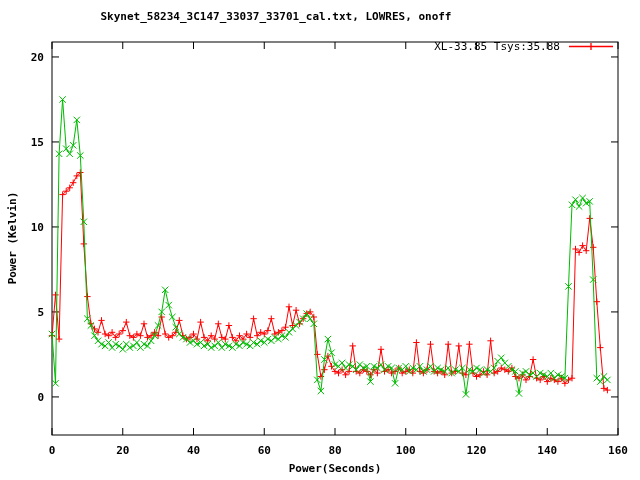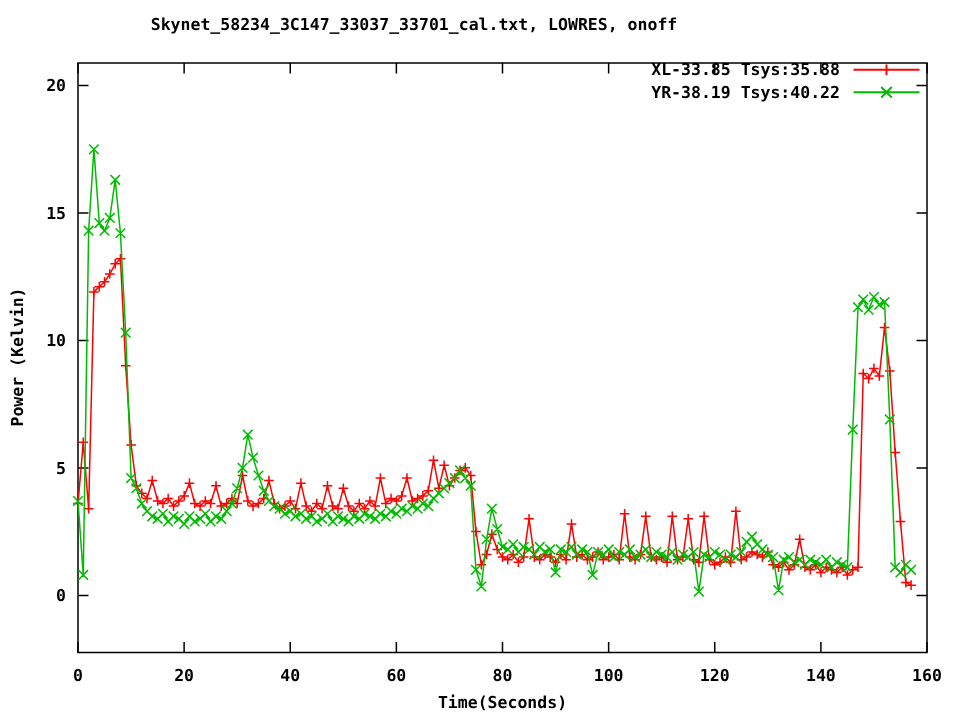--- a/index.html
+++ b/index.html
@@ -7,21 +7,21 @@
     position:relative;width:640px;height:480px;background:#ffffff;
     font-family:"DejaVu Sans Mono","Liberation Mono",monospace;
     overflow:hidden;
   }
   .txt{position:absolute;color:#000;font-weight:bold;font-size:11px;line-height:13px;white-space:pre;}
   #chart-title{left:0;top:10px;width:552px;text-align:center;}
   #x-axis-label{left:30px;top:462px;width:610px;text-align:center;}
   #y-axis-label{left:12px;top:238px;transform:translate(-50%,-50%) rotate(-90deg);}
   #legend{position:absolute;top:39px;right:26px;}
   .legend-row{display:flex;align-items:center;justify-content:flex-end;height:15px;}
-  .legend-label{color:#000;font-weight:bold;font-size:11px;white-space:pre;}
+  .legend-label{color:#000;font-weight:normal;font-size:11px;white-space:pre;}
   .legend-sample{margin-left:8px;width:46px;height:15px;display:block;}
   #plot-svg{position:absolute;left:0;top:0;}
   #plot-svg text{font-family:"DejaVu Sans Mono","Liberation Mono",monospace;font-weight:bold;font-size:11px;fill:#000;}
 </style>
 </head>
 <body>
 
 <div id="screen">
   <svg id="plot-svg" width="640" height="480">
       <rect x="52" y="42" width="566" height="393" fill="none" stroke="#000000" stroke-width="1"></rect>
@@ -56,29 +56,23 @@
       <polyline points="52.0,335.7 55.5,294.9 59.1,339.1 62.6,194.6 66.2,191.2 69.7,187.8 73.2,182.7 76.8,175.9 80.3,172.5 83.8,243.9 87.4,296.6 90.9,323.8 94.5,328.9 98.0,332.3 101.5,320.4 105.1,334.0 108.6,335.7 112.1,332.3 115.7,337.4 119.2,334.0 122.8,330.6 126.3,322.1 129.8,335.7 133.4,337.4 136.9,334.0 140.4,335.7 144.0,323.8 147.5,337.4 151.1,335.7 154.6,332.3 158.1,335.7 161.7,317.0 165.2,334.0 168.7,337.4 172.3,335.7 175.8,332.3 179.3,320.4 182.9,335.7 186.4,339.1 190.0,337.4 193.5,334.0 197.0,339.1 200.6,322.1 204.1,337.4 207.7,340.8 211.2,335.7 214.7,339.1 218.3,323.8 221.8,337.4 225.3,339.1 228.9,325.5 232.4,337.4 235.9,340.8 239.5,335.7 243.0,339.1 246.6,334.0 250.1,337.4 253.6,318.7 257.2,335.7 260.7,332.3 264.3,334.0 267.8,330.6 271.3,318.7 274.9,334.0 278.4,332.3 281.9,330.6 285.5,327.2 289.0,306.8 292.6,325.5 296.1,310.2 299.6,323.8 303.2,318.7 306.7,313.6 310.2,311.9 313.8,317.0 317.3,354.4 320.9,376.5 324.4,369.7 327.9,356.1 331.5,366.3 335.0,371.4 338.5,373.1 342.1,369.7 345.6,374.8 349.1,371.4 352.7,345.9 356.2,371.4 359.8,373.1 363.3,369.7 366.8,371.4 370.4,374.8 373.9,369.7 377.4,373.1 381.0,349.3 384.5,371.4 388.1,369.7 391.6,373.1 395.1,371.4 398.7,368.0 402.2,373.1 405.8,371.4 409.3,369.7 412.8,373.1 416.4,342.5 419.9,371.4 423.4,373.1 427.0,369.7 430.5,344.2 434.1,371.4 437.6,373.1 441.1,371.4 444.7,374.8 448.2,344.2 451.7,373.1 455.3,371.4 458.8,345.9 462.4,373.1 465.9,374.8 469.4,344.2 473.0,373.1 476.5,376.5 480.0,374.8 483.6,371.4 487.1,374.8 490.6,340.8 494.2,373.1 497.7,371.4 501.3,368.0 504.8,369.7 508.3,371.4 511.9,368.0 515.4,376.5 519.0,378.2 522.5,374.8 526.0,379.9 529.6,376.5 533.1,359.5 536.6,378.2 540.2,379.9 543.7,376.5 547.3,381.6 550.8,378.2 554.3,379.9 557.9,381.6 561.4,378.2 564.9,383.3 568.5,379.9 572.0,378.2 575.5,249.0 579.1,252.4 582.6,245.6 586.2,250.7 589.7,218.4 593.2,247.3 596.8,301.7 600.3,347.6 603.9,388.4 607.4,390.1" fill="none" stroke="#ff0000" stroke-width="1"></polyline>
       <path d="M48.8 335.7H55.2M52 332.5V338.9M52.3 294.9H58.7M55.5 291.7V298.09999999999997M55.9 339.1H62.300000000000004M59.1 335.90000000000003V342.3M59.4 194.6H65.8M62.6 191.4V197.79999999999998M63 191.2H69.4M66.2 188V194.39999999999998M66.5 187.8H72.9M69.7 184.60000000000002V191M70 182.7H76.4M73.2 179.5V185.89999999999998M73.6 175.9H80M76.8 172.70000000000002V179.1M77.1 172.5H83.5M80.3 169.3V175.7M80.6 243.9H87M83.8 240.70000000000002V247.1M84.2 296.6H90.60000000000001M87.4 293.40000000000003V299.8M87.7 323.8H94.10000000000001M90.9 320.6V327M91.3 328.9H97.7M94.5 325.7V332.09999999999997M94.8 332.3H101.2M98 329.1V335.5M98.3 320.4H104.7M101.5 317.2V323.59999999999997M101.89999999999999 334H108.3M105.1 330.8V337.2M105.39999999999999 335.7H111.8M108.6 332.5V338.9M108.89999999999999 332.3H115.3M112.1 329.1V335.5M112.5 337.4H118.9M115.7 334.2V340.59999999999997M116 334H122.4M119.2 330.8V337.2M119.6 330.6H126M122.8 327.40000000000003V333.8M123.1 322.1H129.5M126.3 318.90000000000003V325.3M126.60000000000001 335.7H133M129.8 332.5V338.9M130.20000000000002 337.4H136.6M133.4 334.2V340.59999999999997M133.70000000000002 334H140.1M136.9 330.8V337.2M137.20000000000002 335.7H143.6M140.4 332.5V338.9M140.8 323.8H147.2M144 320.6V327M144.3 337.4H150.7M147.5 334.2V340.59999999999997M147.9 335.7H154.29999999999998M151.1 332.5V338.9M151.4 332.3H157.79999999999998M154.6 329.1V335.5M154.9 335.7H161.29999999999998M158.1 332.5V338.9M158.5 317H164.89999999999998M161.7 313.8V320.2M162 334H168.39999999999998M165.2 330.8V337.2M165.5 337.4H171.89999999999998M168.7 334.2V340.59999999999997M169.10000000000002 335.7H175.5M172.3 332.5V338.9M172.60000000000002 332.3H179M175.8 329.1V335.5M176.10000000000002 320.4H182.5M179.3 317.2V323.59999999999997M179.70000000000002 335.7H186.1M182.9 332.5V338.9M183.20000000000002 339.1H189.6M186.4 335.90000000000003V342.3M186.8 337.4H193.2M190 334.2V340.59999999999997M190.3 334H196.7M193.5 330.8V337.2M193.8 339.1H200.2M197 335.90000000000003V342.3M197.4 322.1H203.79999999999998M200.6 318.90000000000003V325.3M200.9 337.4H207.29999999999998M204.1 334.2V340.59999999999997M204.5 340.8H210.89999999999998M207.7 337.6V344M208 335.7H214.39999999999998M211.2 332.5V338.9M211.5 339.1H217.89999999999998M214.7 335.90000000000003V342.3M215.10000000000002 323.8H221.5M218.3 320.6V327M218.60000000000002 337.4H225M221.8 334.2V340.59999999999997M222.10000000000002 339.1H228.5M225.3 335.90000000000003V342.3M225.70000000000002 325.5H232.1M228.9 322.3V328.7M229.20000000000002 337.4H235.6M232.4 334.2V340.59999999999997M232.70000000000002 340.8H239.1M235.9 337.6V344M236.3 335.7H242.7M239.5 332.5V338.9M239.8 339.1H246.2M243 335.90000000000003V342.3M243.4 334H249.79999999999998M246.6 330.8V337.2M246.9 337.4H253.29999999999998M250.1 334.2V340.59999999999997M250.4 318.7H256.8M253.6 315.5V321.9M254 335.7H260.4M257.2 332.5V338.9M257.5 332.3H263.9M260.7 329.1V335.5M261.1 334H267.5M264.3 330.8V337.2M264.6 330.6H271M267.8 327.40000000000003V333.8M268.1 318.7H274.5M271.3 315.5V321.9M271.7 334H278.09999999999997M274.9 330.8V337.2M275.2 332.3H281.59999999999997M278.4 329.1V335.5M278.7 330.6H285.09999999999997M281.9 327.40000000000003V333.8M282.3 327.2H288.7M285.5 324V330.4M285.8 306.8H292.2M289 303.6V310M289.40000000000003 325.5H295.8M292.6 322.3V328.7M292.90000000000003 310.2H299.3M296.1 307V313.4M296.40000000000003 323.8H302.8M299.6 320.6V327M300 318.7H306.4M303.2 315.5V321.9M303.5 313.6H309.9M306.7 310.40000000000003V316.8M307 311.9H313.4M310.2 308.7V315.09999999999997M310.6 317H317M313.8 313.8V320.2M314.1 354.4H320.5M317.3 351.2V357.59999999999997M317.7 376.5H324.09999999999997M320.9 373.3V379.7M321.2 369.7H327.59999999999997M324.4 366.5V372.9M324.7 356.1H331.09999999999997M327.9 352.90000000000003V359.3M328.3 366.3H334.7M331.5 363.1V369.5M331.8 371.4H338.2M335 368.2V374.59999999999997M335.3 373.1H341.7M338.5 369.90000000000003V376.3M338.90000000000003 369.7H345.3M342.1 366.5V372.9M342.40000000000003 374.8H348.8M345.6 371.6V378M345.90000000000003 371.4H352.3M349.1 368.2V374.59999999999997M349.5 345.9H355.9M352.7 342.7V349.09999999999997M353 371.4H359.4M356.2 368.2V374.59999999999997M356.6 373.1H363M359.8 369.90000000000003V376.3M360.1 369.7H366.5M363.3 366.5V372.9M363.6 371.4H370M366.8 368.2V374.59999999999997M367.2 374.8H373.59999999999997M370.4 371.6V378M370.7 369.7H377.09999999999997M373.9 366.5V372.9M374.2 373.1H380.59999999999997M377.4 369.90000000000003V376.3M377.8 349.3H384.2M381 346.1V352.5M381.3 371.4H387.7M384.5 368.2V374.59999999999997M384.90000000000003 369.7H391.3M388.1 366.5V372.9M388.40000000000003 373.1H394.8M391.6 369.90000000000003V376.3M391.90000000000003 371.4H398.3M395.1 368.2V374.59999999999997M395.5 368H401.9M398.7 364.8V371.2M399 373.1H405.4M402.2 369.90000000000003V376.3M402.6 371.4H409M405.8 368.2V374.59999999999997M406.1 369.7H412.5M409.3 366.5V372.9M409.6 373.1H416M412.8 369.90000000000003V376.3M413.2 342.5H419.59999999999997M416.4 339.3V345.7M416.7 371.4H423.09999999999997M419.9 368.2V374.59999999999997M420.2 373.1H426.59999999999997M423.4 369.90000000000003V376.3M423.8 369.7H430.2M427 366.5V372.9M427.3 344.2H433.7M430.5 341V347.4M430.90000000000003 371.4H437.3M434.1 368.2V374.59999999999997M434.40000000000003 373.1H440.8M437.6 369.90000000000003V376.3M437.90000000000003 371.4H444.3M441.1 368.2V374.59999999999997M441.5 374.8H447.9M444.7 371.6V378M445 344.2H451.4M448.2 341V347.4M448.5 373.1H454.9M451.7 369.90000000000003V376.3M452.1 371.4H458.5M455.3 368.2V374.59999999999997M455.6 345.9H462M458.8 342.7V349.09999999999997M459.2 373.1H465.59999999999997M462.4 369.90000000000003V376.3M462.7 374.8H469.09999999999997M465.9 371.6V378M466.2 344.2H472.59999999999997M469.4 341V347.4M469.8 373.1H476.2M473 369.90000000000003V376.3M473.3 376.5H479.7M476.5 373.3V379.7M476.8 374.8H483.2M480 371.6V378M480.40000000000003 371.4H486.8M483.6 368.2V374.59999999999997M483.90000000000003 374.8H490.3M487.1 371.6V378M487.40000000000003 340.8H493.8M490.6 337.6V344M491 373.1H497.4M494.2 369.90000000000003V376.3M494.5 371.4H500.9M497.7 368.2V374.59999999999997M498.1 368H504.5M501.3 364.8V371.2M501.6 369.7H508M504.8 366.5V372.9M505.1 371.4H511.5M508.3 368.2V374.59999999999997M508.7 368H515.1M511.9 364.8V371.2M512.1999999999999 376.5H518.6M515.4 373.3V379.7M515.8 378.2H522.2M519 375V381.4M519.3 374.8H525.7M522.5 371.6V378M522.8 379.9H529.2M526 376.7V383.09999999999997M526.4 376.5H532.8000000000001M529.6 373.3V379.7M529.9 359.5H536.3000000000001M533.1 356.3V362.7M533.4 378.2H539.8000000000001M536.6 375V381.4M537 379.9H543.4000000000001M540.2 376.7V383.09999999999997M540.5 376.5H546.9000000000001M543.7 373.3V379.7M544.0999999999999 381.6H550.5M547.3 378.40000000000003V384.8M547.5999999999999 378.2H554M550.8 375V381.4M551.0999999999999 379.9H557.5M554.3 376.7V383.09999999999997M554.6999999999999 381.6H561.1M557.9 378.40000000000003V384.8M558.1999999999999 378.2H564.6M561.4 375V381.4M561.6999999999999 383.3H568.1M564.9 380.1V386.5M565.3 379.9H571.7M568.5 376.7V383.09999999999997M568.8 378.2H575.2M572 375V381.4M572.3 249H578.7M575.5 245.8V252.2M575.9 252.4H582.3000000000001M579.1 249.20000000000002V255.6M579.4 245.6H585.8000000000001M582.6 242.4V248.79999999999998M583 250.7H589.4000000000001M586.2 247.5V253.89999999999998M586.5 218.4H592.9000000000001M589.7 215.20000000000002V221.6M590 247.3H596.4000000000001M593.2 244.10000000000002V250.5M593.5999999999999 301.7H600M596.8 298.5V304.9M597.0999999999999 347.6H603.5M600.3 344.40000000000003V350.8M600.6999999999999 388.4H607.1M603.9 385.2V391.59999999999997M604.1999999999999 390.1H610.6M607.4 386.90000000000003V393.3" stroke="#ff0000" stroke-width="1" fill="none"></path>
       <polyline points="52.0,334.0 55.5,383.3 59.1,153.8 62.6,99.5 66.2,148.7 69.7,153.8 73.2,145.3 76.8,119.9 80.3,155.5 83.8,221.8 87.4,318.7 90.9,325.5 94.5,335.7 98.0,340.8 101.5,344.2 105.1,345.9 108.6,342.5 112.1,347.6 115.7,344.2 119.2,345.9 122.8,349.3 126.3,344.2 129.8,347.6 133.4,345.9 136.9,342.5 140.4,347.6 144.0,344.2 147.5,345.9 151.1,340.8 154.6,335.7 158.1,325.5 161.7,311.9 165.2,289.8 168.7,305.1 172.3,317.0 175.8,327.2 179.3,334.0 182.9,337.4 186.4,339.1 190.0,342.5 193.5,340.8 197.0,344.2 200.6,342.5 204.1,345.9 207.7,344.2 211.2,347.6 214.7,345.9 218.3,342.5 221.8,347.6 225.3,344.2 228.9,345.9 232.4,347.6 235.9,344.2 239.5,345.9 243.0,342.5 246.6,344.2 250.1,345.9 253.6,342.5 257.2,344.2 260.7,340.8 264.3,342.5 267.8,339.1 271.3,340.8 274.9,337.4 278.4,339.1 281.9,335.7 285.5,337.4 289.0,332.3 292.6,328.9 296.1,325.5 299.6,322.1 303.2,318.7 306.7,313.6 310.2,318.7 313.8,323.8 317.3,379.9 320.9,391.0 324.4,359.5 327.9,339.1 331.5,352.7 335.0,364.6 338.5,366.3 342.1,362.9 345.6,368.0 349.1,364.6 352.7,366.3 356.2,369.7 359.8,364.6 363.3,368.0 366.8,366.3 370.4,381.6 373.9,366.3 377.4,368.0 381.0,364.6 384.5,369.7 388.1,366.3 391.6,368.0 395.1,383.3 398.7,368.0 402.2,369.7 405.8,366.3 409.3,371.4 412.8,368.0 416.4,369.7 419.9,366.3 423.4,371.4 427.0,369.7 430.5,366.3 434.1,371.4 437.6,368.0 441.1,369.7 444.7,371.4 448.2,368.0 451.7,373.1 455.3,369.7 458.8,371.4 462.4,368.0 465.9,394.4 469.4,369.7 473.0,371.4 476.5,368.0 480.0,369.7 483.6,373.1 487.1,369.7 490.6,371.4 494.2,368.0 497.7,361.2 501.3,357.8 504.8,362.9 508.3,366.3 511.9,369.7 515.4,371.4 519.0,393.5 522.5,373.1 526.0,371.4 529.6,374.8 533.1,373.1 536.6,376.5 540.2,373.1 543.7,374.8 547.3,376.5 550.8,373.1 554.3,378.2 557.9,374.8 561.4,376.5 564.9,378.2 568.5,286.4 572.0,204.8 575.5,199.7 579.1,206.5 582.6,198.0 586.2,203.1 589.7,201.4 593.2,279.6 596.8,378.2 600.3,381.6 603.9,376.5 607.4,379.9" fill="none" stroke="#00bb00" stroke-width="1"></polyline>
       <path d="M48.8 330.8L55.2 337.2M48.8 337.2L55.2 330.8M52.3 380.1L58.7 386.5M52.3 386.5L58.7 380.1M55.9 150.60000000000002L62.300000000000004 157M55.9 157L62.300000000000004 150.60000000000002M59.4 96.3L65.8 102.7M59.4 102.7L65.8 96.3M63 145.5L69.4 151.89999999999998M63 151.89999999999998L69.4 145.5M66.5 150.60000000000002L72.9 157M66.5 157L72.9 150.60000000000002M70 142.10000000000002L76.4 148.5M70 148.5L76.4 142.10000000000002M73.6 116.7L80 123.10000000000001M73.6 123.10000000000001L80 116.7M77.1 152.3L83.5 158.7M77.1 158.7L83.5 152.3M80.6 218.60000000000002L87 225M80.6 225L87 218.60000000000002M84.2 315.5L90.60000000000001 321.9M84.2 321.9L90.60000000000001 315.5M87.7 322.3L94.10000000000001 328.7M87.7 328.7L94.10000000000001 322.3M91.3 332.5L97.7 338.9M91.3 338.9L97.7 332.5M94.8 337.6L101.2 344M94.8 344L101.2 337.6M98.3 341L104.7 347.4M98.3 347.4L104.7 341M101.89999999999999 342.7L108.3 349.09999999999997M101.89999999999999 349.09999999999997L108.3 342.7M105.39999999999999 339.3L111.8 345.7M105.39999999999999 345.7L111.8 339.3M108.89999999999999 344.40000000000003L115.3 350.8M108.89999999999999 350.8L115.3 344.40000000000003M112.5 341L118.9 347.4M112.5 347.4L118.9 341M116 342.7L122.4 349.09999999999997M116 349.09999999999997L122.4 342.7M119.6 346.1L126 352.5M119.6 352.5L126 346.1M123.1 341L129.5 347.4M123.1 347.4L129.5 341M126.60000000000001 344.40000000000003L133 350.8M126.60000000000001 350.8L133 344.40000000000003M130.20000000000002 342.7L136.6 349.09999999999997M130.20000000000002 349.09999999999997L136.6 342.7M133.70000000000002 339.3L140.1 345.7M133.70000000000002 345.7L140.1 339.3M137.20000000000002 344.40000000000003L143.6 350.8M137.20000000000002 350.8L143.6 344.40000000000003M140.8 341L147.2 347.4M140.8 347.4L147.2 341M144.3 342.7L150.7 349.09999999999997M144.3 349.09999999999997L150.7 342.7M147.9 337.6L154.29999999999998 344M147.9 344L154.29999999999998 337.6M151.4 332.5L157.79999999999998 338.9M151.4 338.9L157.79999999999998 332.5M154.9 322.3L161.29999999999998 328.7M154.9 328.7L161.29999999999998 322.3M158.5 308.7L164.89999999999998 315.09999999999997M158.5 315.09999999999997L164.89999999999998 308.7M162 286.6L168.39999999999998 293M162 293L168.39999999999998 286.6M165.5 301.90000000000003L171.89999999999998 308.3M165.5 308.3L171.89999999999998 301.90000000000003M169.10000000000002 313.8L175.5 320.2M169.10000000000002 320.2L175.5 313.8M172.60000000000002 324L179 330.4M172.60000000000002 330.4L179 324M176.10000000000002 330.8L182.5 337.2M176.10000000000002 337.2L182.5 330.8M179.70000000000002 334.2L186.1 340.59999999999997M179.70000000000002 340.59999999999997L186.1 334.2M183.20000000000002 335.90000000000003L189.6 342.3M183.20000000000002 342.3L189.6 335.90000000000003M186.8 339.3L193.2 345.7M186.8 345.7L193.2 339.3M190.3 337.6L196.7 344M190.3 344L196.7 337.6M193.8 341L200.2 347.4M193.8 347.4L200.2 341M197.4 339.3L203.79999999999998 345.7M197.4 345.7L203.79999999999998 339.3M200.9 342.7L207.29999999999998 349.09999999999997M200.9 349.09999999999997L207.29999999999998 342.7M204.5 341L210.89999999999998 347.4M204.5 347.4L210.89999999999998 341M208 344.40000000000003L214.39999999999998 350.8M208 350.8L214.39999999999998 344.40000000000003M211.5 342.7L217.89999999999998 349.09999999999997M211.5 349.09999999999997L217.89999999999998 342.7M215.10000000000002 339.3L221.5 345.7M215.10000000000002 345.7L221.5 339.3M218.60000000000002 344.40000000000003L225 350.8M218.60000000000002 350.8L225 344.40000000000003M222.10000000000002 341L228.5 347.4M222.10000000000002 347.4L228.5 341M225.70000000000002 342.7L232.1 349.09999999999997M225.70000000000002 349.09999999999997L232.1 342.7M229.20000000000002 344.40000000000003L235.6 350.8M229.20000000000002 350.8L235.6 344.40000000000003M232.70000000000002 341L239.1 347.4M232.70000000000002 347.4L239.1 341M236.3 342.7L242.7 349.09999999999997M236.3 349.09999999999997L242.7 342.7M239.8 339.3L246.2 345.7M239.8 345.7L246.2 339.3M243.4 341L249.79999999999998 347.4M243.4 347.4L249.79999999999998 341M246.9 342.7L253.29999999999998 349.09999999999997M246.9 349.09999999999997L253.29999999999998 342.7M250.4 339.3L256.8 345.7M250.4 345.7L256.8 339.3M254 341L260.4 347.4M254 347.4L260.4 341M257.5 337.6L263.9 344M257.5 344L263.9 337.6M261.1 339.3L267.5 345.7M261.1 345.7L267.5 339.3M264.6 335.90000000000003L271 342.3M264.6 342.3L271 335.90000000000003M268.1 337.6L274.5 344M268.1 344L274.5 337.6M271.7 334.2L278.09999999999997 340.59999999999997M271.7 340.59999999999997L278.09999999999997 334.2M275.2 335.90000000000003L281.59999999999997 342.3M275.2 342.3L281.59999999999997 335.90000000000003M278.7 332.5L285.09999999999997 338.9M278.7 338.9L285.09999999999997 332.5M282.3 334.2L288.7 340.59999999999997M282.3 340.59999999999997L288.7 334.2M285.8 329.1L292.2 335.5M285.8 335.5L292.2 329.1M289.40000000000003 325.7L295.8 332.09999999999997M289.40000000000003 332.09999999999997L295.8 325.7M292.90000000000003 322.3L299.3 328.7M292.90000000000003 328.7L299.3 322.3M296.40000000000003 318.90000000000003L302.8 325.3M296.40000000000003 325.3L302.8 318.90000000000003M300 315.5L306.4 321.9M300 321.9L306.4 315.5M303.5 310.40000000000003L309.9 316.8M303.5 316.8L309.9 310.40000000000003M307 315.5L313.4 321.9M307 321.9L313.4 315.5M310.6 320.6L317 327M310.6 327L317 320.6M314.1 376.7L320.5 383.09999999999997M314.1 383.09999999999997L320.5 376.7M317.7 387.8L324.09999999999997 394.2M317.7 394.2L324.09999999999997 387.8M321.2 356.3L327.59999999999997 362.7M321.2 362.7L327.59999999999997 356.3M324.7 335.90000000000003L331.09999999999997 342.3M324.7 342.3L331.09999999999997 335.90000000000003M328.3 349.5L334.7 355.9M328.3 355.9L334.7 349.5M331.8 361.40000000000003L338.2 367.8M331.8 367.8L338.2 361.40000000000003M335.3 363.1L341.7 369.5M335.3 369.5L341.7 363.1M338.90000000000003 359.7L345.3 366.09999999999997M338.90000000000003 366.09999999999997L345.3 359.7M342.40000000000003 364.8L348.8 371.2M342.40000000000003 371.2L348.8 364.8M345.90000000000003 361.40000000000003L352.3 367.8M345.90000000000003 367.8L352.3 361.40000000000003M349.5 363.1L355.9 369.5M349.5 369.5L355.9 363.1M353 366.5L359.4 372.9M353 372.9L359.4 366.5M356.6 361.40000000000003L363 367.8M356.6 367.8L363 361.40000000000003M360.1 364.8L366.5 371.2M360.1 371.2L366.5 364.8M363.6 363.1L370 369.5M363.6 369.5L370 363.1M367.2 378.40000000000003L373.59999999999997 384.8M367.2 384.8L373.59999999999997 378.40000000000003M370.7 363.1L377.09999999999997 369.5M370.7 369.5L377.09999999999997 363.1M374.2 364.8L380.59999999999997 371.2M374.2 371.2L380.59999999999997 364.8M377.8 361.40000000000003L384.2 367.8M377.8 367.8L384.2 361.40000000000003M381.3 366.5L387.7 372.9M381.3 372.9L387.7 366.5M384.90000000000003 363.1L391.3 369.5M384.90000000000003 369.5L391.3 363.1M388.40000000000003 364.8L394.8 371.2M388.40000000000003 371.2L394.8 364.8M391.90000000000003 380.1L398.3 386.5M391.90000000000003 386.5L398.3 380.1M395.5 364.8L401.9 371.2M395.5 371.2L401.9 364.8M399 366.5L405.4 372.9M399 372.9L405.4 366.5M402.6 363.1L409 369.5M402.6 369.5L409 363.1M406.1 368.2L412.5 374.59999999999997M406.1 374.59999999999997L412.5 368.2M409.6 364.8L416 371.2M409.6 371.2L416 364.8M413.2 366.5L419.59999999999997 372.9M413.2 372.9L419.59999999999997 366.5M416.7 363.1L423.09999999999997 369.5M416.7 369.5L423.09999999999997 363.1M420.2 368.2L426.59999999999997 374.59999999999997M420.2 374.59999999999997L426.59999999999997 368.2M423.8 366.5L430.2 372.9M423.8 372.9L430.2 366.5M427.3 363.1L433.7 369.5M427.3 369.5L433.7 363.1M430.90000000000003 368.2L437.3 374.59999999999997M430.90000000000003 374.59999999999997L437.3 368.2M434.40000000000003 364.8L440.8 371.2M434.40000000000003 371.2L440.8 364.8M437.90000000000003 366.5L444.3 372.9M437.90000000000003 372.9L444.3 366.5M441.5 368.2L447.9 374.59999999999997M441.5 374.59999999999997L447.9 368.2M445 364.8L451.4 371.2M445 371.2L451.4 364.8M448.5 369.90000000000003L454.9 376.3M448.5 376.3L454.9 369.90000000000003M452.1 366.5L458.5 372.9M452.1 372.9L458.5 366.5M455.6 368.2L462 374.59999999999997M455.6 374.59999999999997L462 368.2M459.2 364.8L465.59999999999997 371.2M459.2 371.2L465.59999999999997 364.8M462.7 391.2L469.09999999999997 397.59999999999997M462.7 397.59999999999997L469.09999999999997 391.2M466.2 366.5L472.59999999999997 372.9M466.2 372.9L472.59999999999997 366.5M469.8 368.2L476.2 374.59999999999997M469.8 374.59999999999997L476.2 368.2M473.3 364.8L479.7 371.2M473.3 371.2L479.7 364.8M476.8 366.5L483.2 372.9M476.8 372.9L483.2 366.5M480.40000000000003 369.90000000000003L486.8 376.3M480.40000000000003 376.3L486.8 369.90000000000003M483.90000000000003 366.5L490.3 372.9M483.90000000000003 372.9L490.3 366.5M487.40000000000003 368.2L493.8 374.59999999999997M487.40000000000003 374.59999999999997L493.8 368.2M491 364.8L497.4 371.2M491 371.2L497.4 364.8M494.5 358L500.9 364.4M494.5 364.4L500.9 358M498.1 354.6L504.5 361M498.1 361L504.5 354.6M501.6 359.7L508 366.09999999999997M501.6 366.09999999999997L508 359.7M505.1 363.1L511.5 369.5M505.1 369.5L511.5 363.1M508.7 366.5L515.1 372.9M508.7 372.9L515.1 366.5M512.1999999999999 368.2L518.6 374.59999999999997M512.1999999999999 374.59999999999997L518.6 368.2M515.8 390.3L522.2 396.7M515.8 396.7L522.2 390.3M519.3 369.90000000000003L525.7 376.3M519.3 376.3L525.7 369.90000000000003M522.8 368.2L529.2 374.59999999999997M522.8 374.59999999999997L529.2 368.2M526.4 371.6L532.8000000000001 378M526.4 378L532.8000000000001 371.6M529.9 369.90000000000003L536.3000000000001 376.3M529.9 376.3L536.3000000000001 369.90000000000003M533.4 373.3L539.8000000000001 379.7M533.4 379.7L539.8000000000001 373.3M537 369.90000000000003L543.4000000000001 376.3M537 376.3L543.4000000000001 369.90000000000003M540.5 371.6L546.9000000000001 378M540.5 378L546.9000000000001 371.6M544.0999999999999 373.3L550.5 379.7M544.0999999999999 379.7L550.5 373.3M547.5999999999999 369.90000000000003L554 376.3M547.5999999999999 376.3L554 369.90000000000003M551.0999999999999 375L557.5 381.4M551.0999999999999 381.4L557.5 375M554.6999999999999 371.6L561.1 378M554.6999999999999 378L561.1 371.6M558.1999999999999 373.3L564.6 379.7M558.1999999999999 379.7L564.6 373.3M561.6999999999999 375L568.1 381.4M561.6999999999999 381.4L568.1 375M565.3 283.2L571.7 289.59999999999997M565.3 289.59999999999997L571.7 283.2M568.8 201.60000000000002L575.2 208M568.8 208L575.2 201.60000000000002M572.3 196.5L578.7 202.89999999999998M572.3 202.89999999999998L578.7 196.5M575.9 203.3L582.3000000000001 209.7M575.9 209.7L582.3000000000001 203.3M579.4 194.8L585.8000000000001 201.2M579.4 201.2L585.8000000000001 194.8M583 199.9L589.4000000000001 206.29999999999998M583 206.29999999999998L589.4000000000001 199.9M586.5 198.20000000000002L592.9000000000001 204.6M586.5 204.6L592.9000000000001 198.20000000000002M590 276.40000000000003L596.4000000000001 282.8M590 282.8L596.4000000000001 276.40000000000003M593.5999999999999 375L600 381.4M593.5999999999999 381.4L600 375M597.0999999999999 378.40000000000003L603.5 384.8M597.0999999999999 384.8L603.5 378.40000000000003M600.6999999999999 373.3L607.1 379.7M600.6999999999999 379.7L607.1 373.3M604.1999999999999 376.7L610.6 383.09999999999997M604.1999999999999 383.09999999999997L610.6 376.7" stroke="#00bb00" stroke-width="1" fill="none"></path>
     </svg>
 
   <div id="chart-title" class="txt">Skynet_58234_3C147_33037_33701_cal.txt, LOWRES, onoff</div>
 
   <div id="y-axis-label" class="txt">Power (Kelvin)</div>
 
-  <div id="x-axis-label" class="txt">Time(Seconds)</div>
+  <div id="x-axis-label" class="txt">Power(Seconds)</div>
 
   <div id="legend">
     <div class="legend-row">
       <span class="legend-label">XL-33.85 Tsys:35.88</span>
       <svg class="legend-sample">
           <path d="M1 7.5H45M19.5 7.5H26.5M23 4V11" stroke="#ff0000" stroke-width="1.3" fill="none"></path>
         </svg>
     </div>
-    <div class="legend-row">
-      <span class="legend-label">YR-38.19 Tsys:40.22</span>
-      <svg class="legend-sample">
-          <path d="M1 7.5H45M19.5 4L26.5 11M19.5 11L26.5 4" stroke="#00bb00" stroke-width="1.3" fill="none"></path>
-        </svg>
-    </div>
   </div>
 </div>
 
 </body></html>

